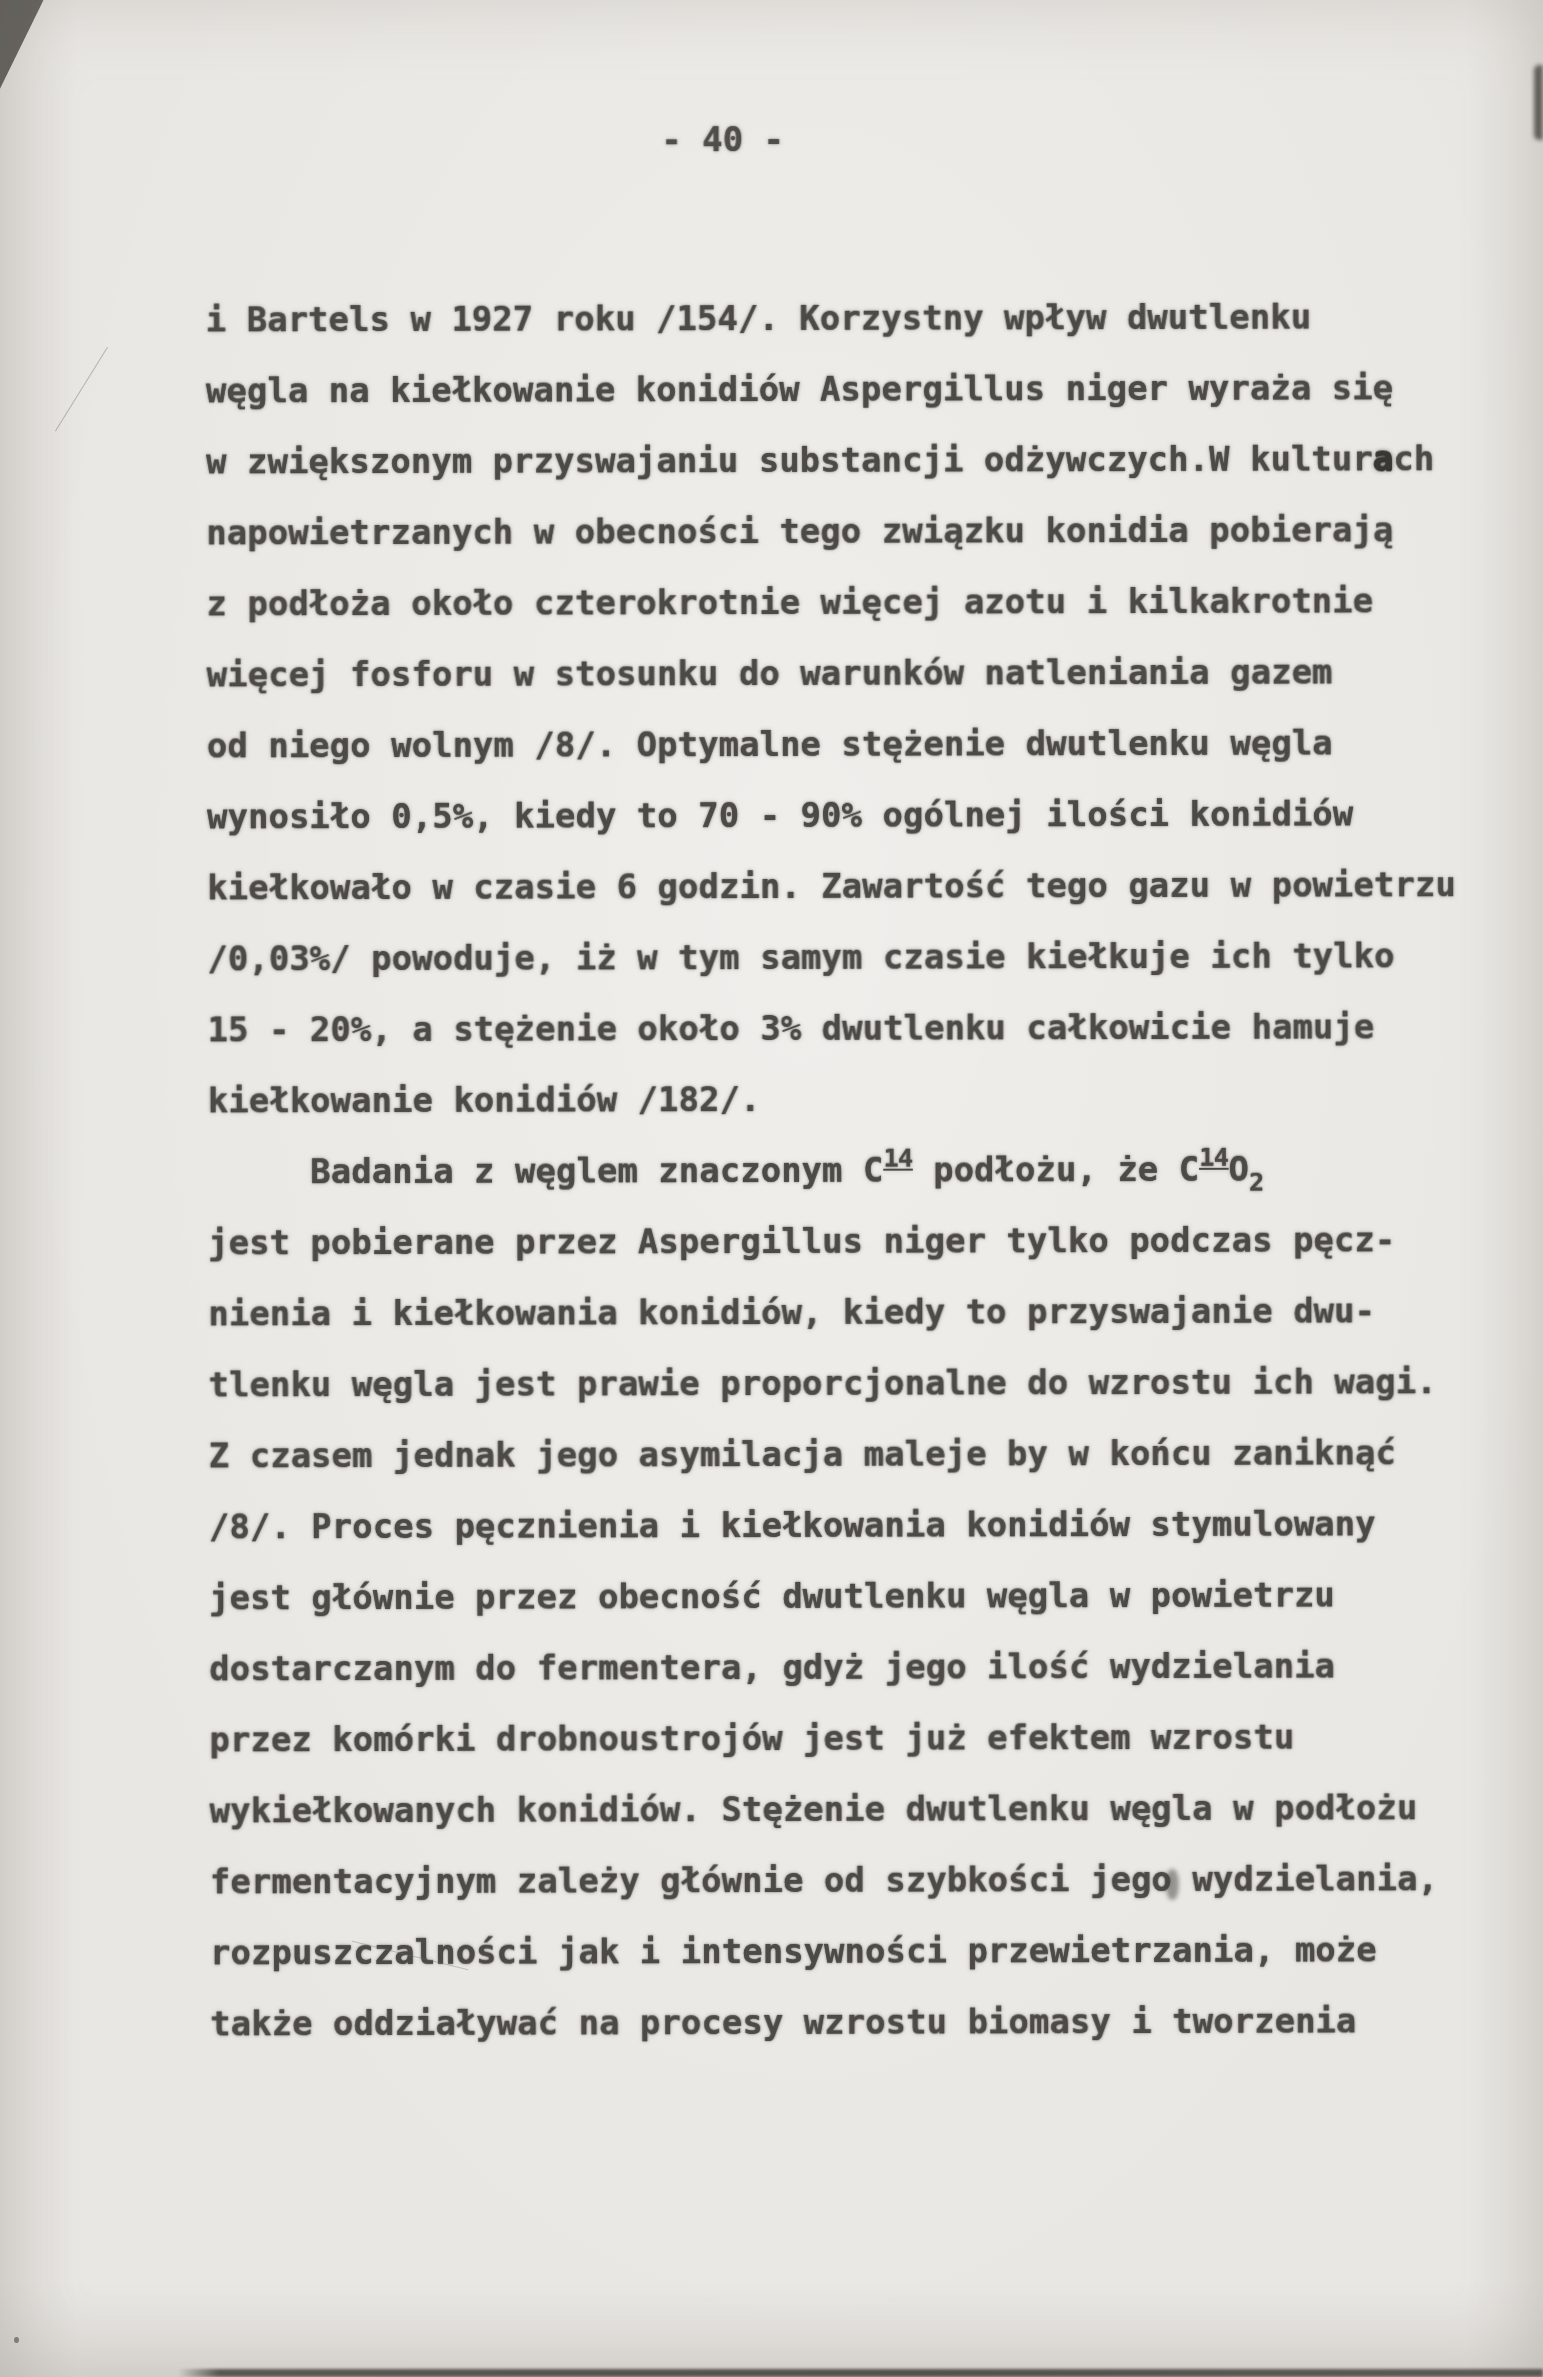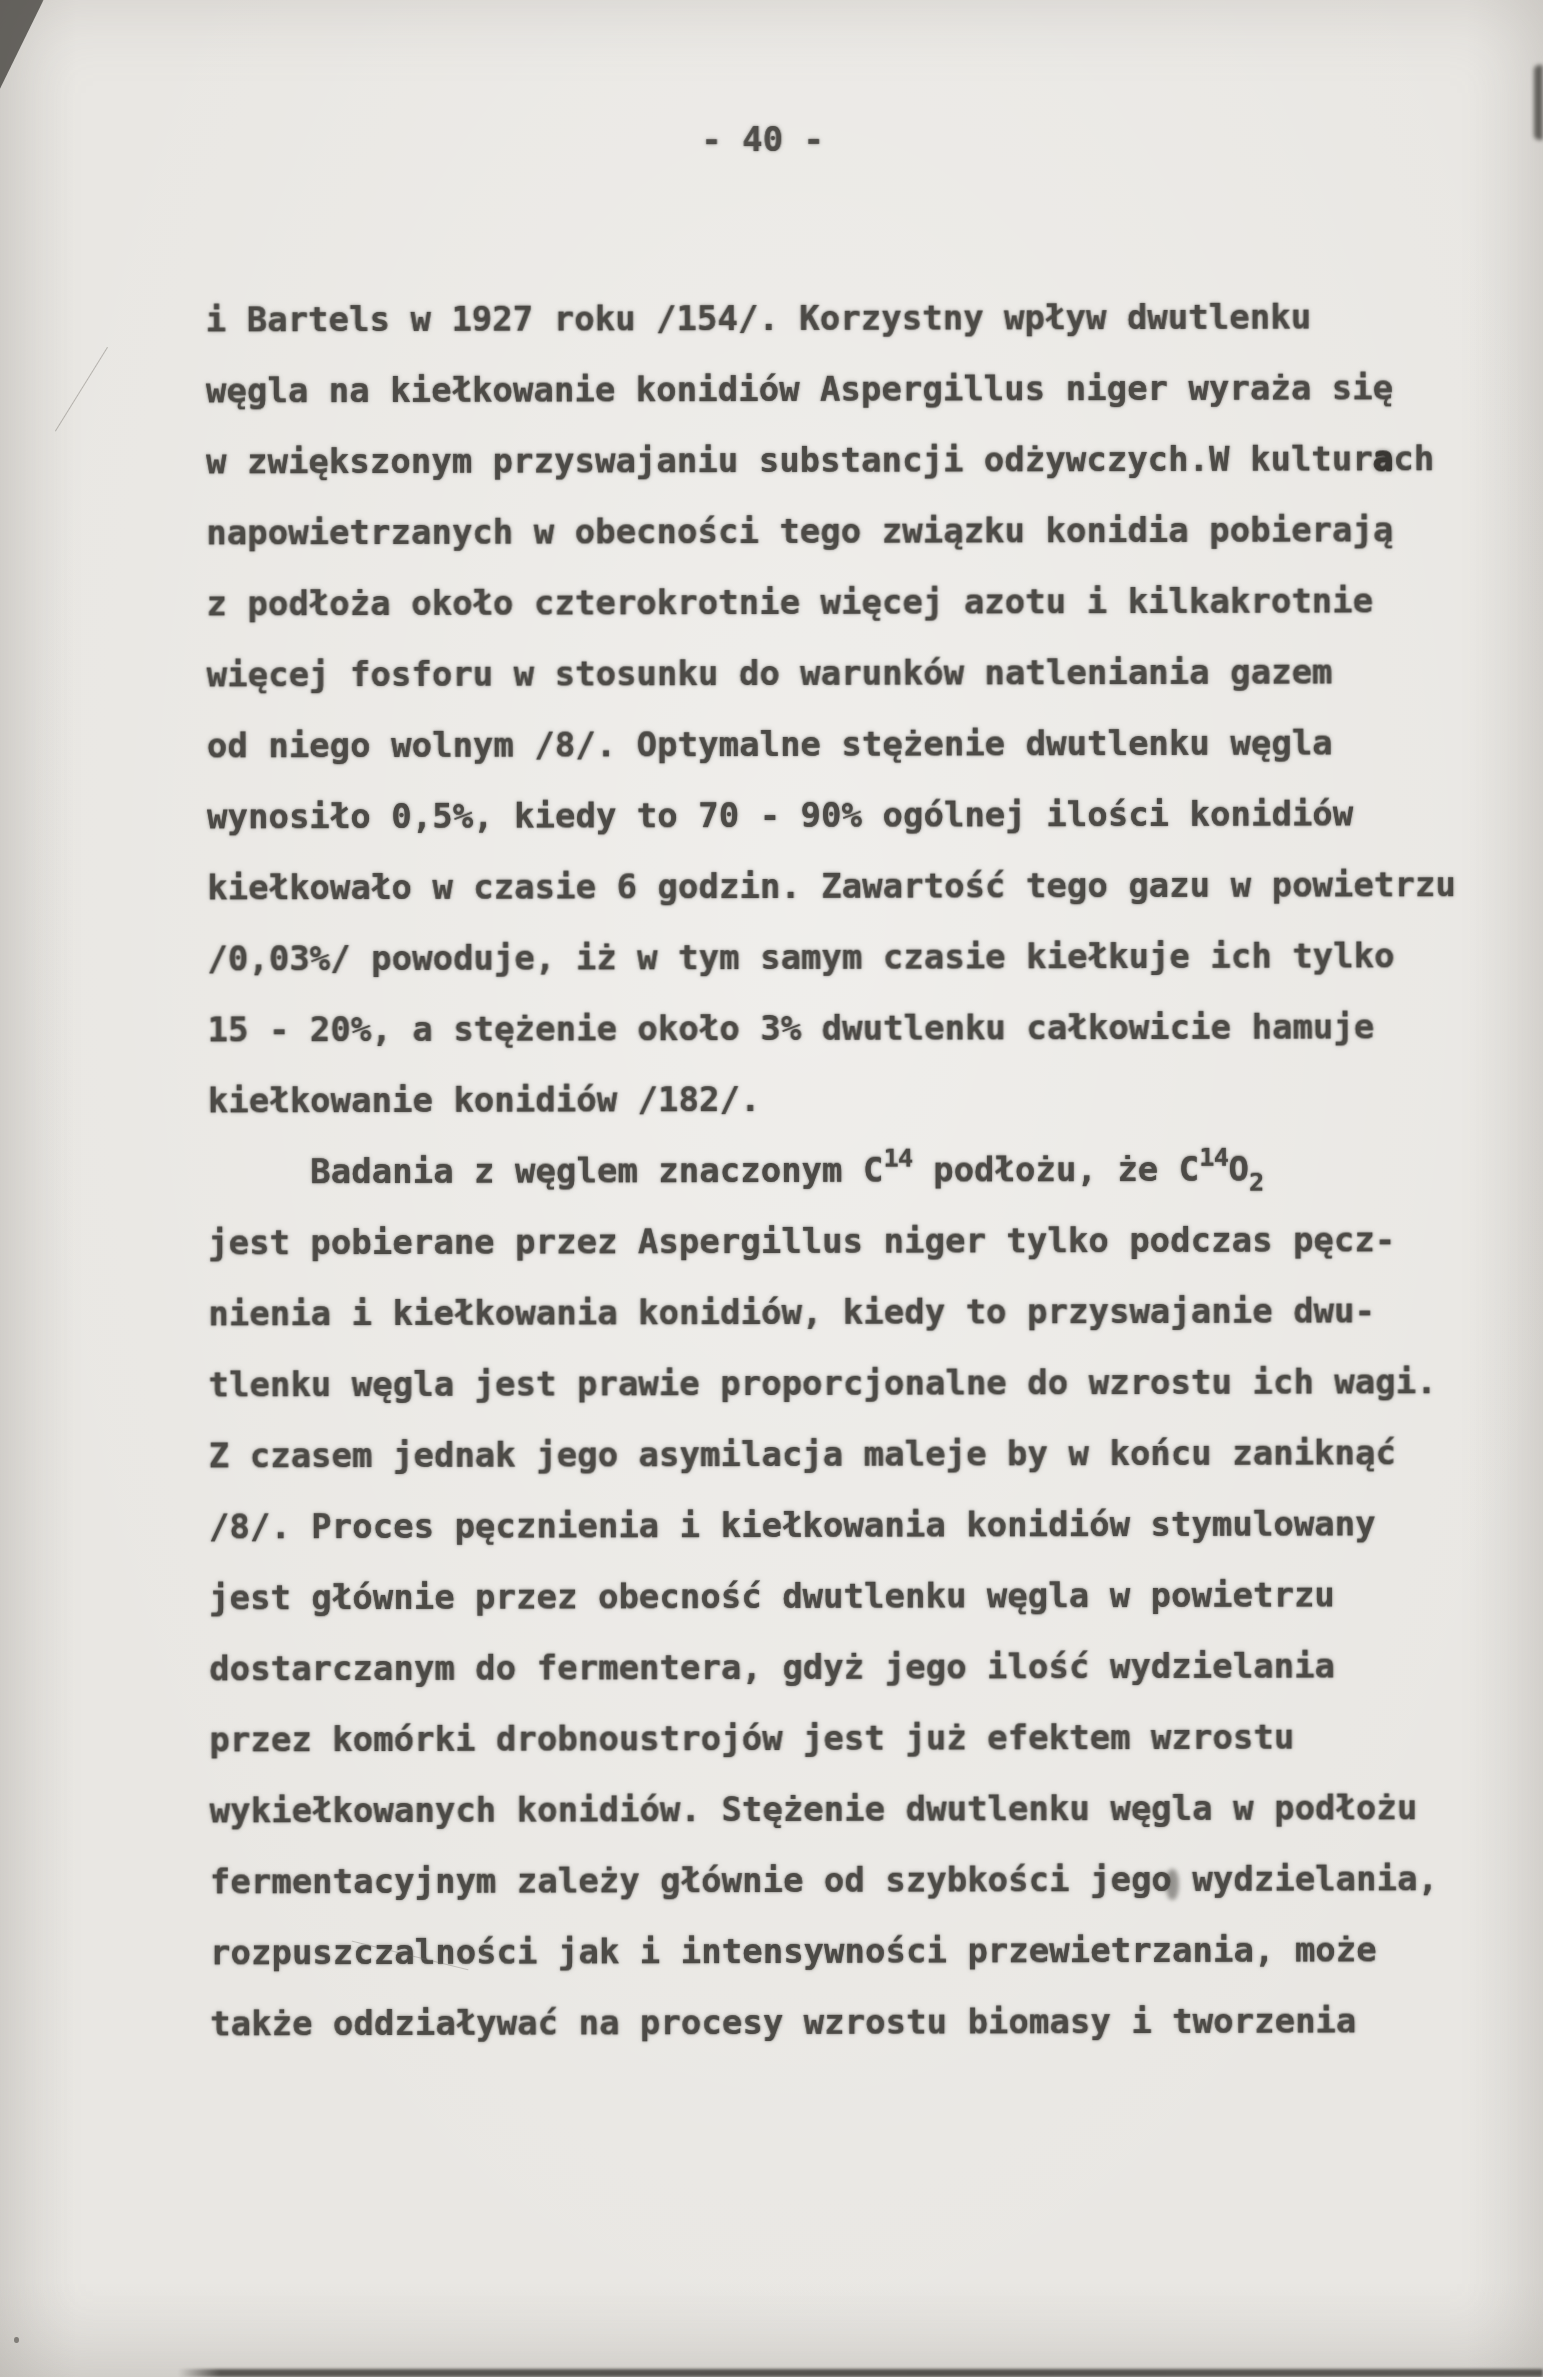--- a/index.html
+++ b/index.html
@@ -29,41 +29,41 @@
     position: absolute;
     left: 664px;
     top: 119px;
     font-family: "DejaVu Sans Mono", "Liberation Mono", monospace;
     font-weight: bold;
     font-size: 34px;
     color: #504e4a;
     white-space: pre;
     text-shadow: 0 0 1.4px rgba(72,70,66,0.85), 0 0 4.2px rgba(95,92,87,0.40);
     filter: blur(0.4px);
-    margin-left: 40px;
   }
   .typed-text {
     position: absolute;
     left: 208px;
     top: 283px;
     width: 1271px;
     font-family: "DejaVu Sans Mono", "Liberation Mono", monospace;
     font-weight: bold;
     font-size: 34px;
     line-height: 71px;
     color: #4c4a46;
     text-shadow: 0 0 1.4px rgba(70,68,64,0.85), 0 0 4.2px rgba(95,92,87,0.38);
     filter: blur(0.4px);
   }
   .line { white-space: pre; height: 71px; }
   .sup {
     font-size: 25.4px;
     position: relative;
     top: -15.5px;
     letter-spacing: -0.7px;
+    text-decoration: underline;
   }
   .sub {
     font-size: 25.4px;
     position: relative;
     top: 10px;
   }
   .overstrike {
     color: #393733;
     text-shadow:
       0.7px 0 0 #393733, -0.7px 0 0 #393733,

